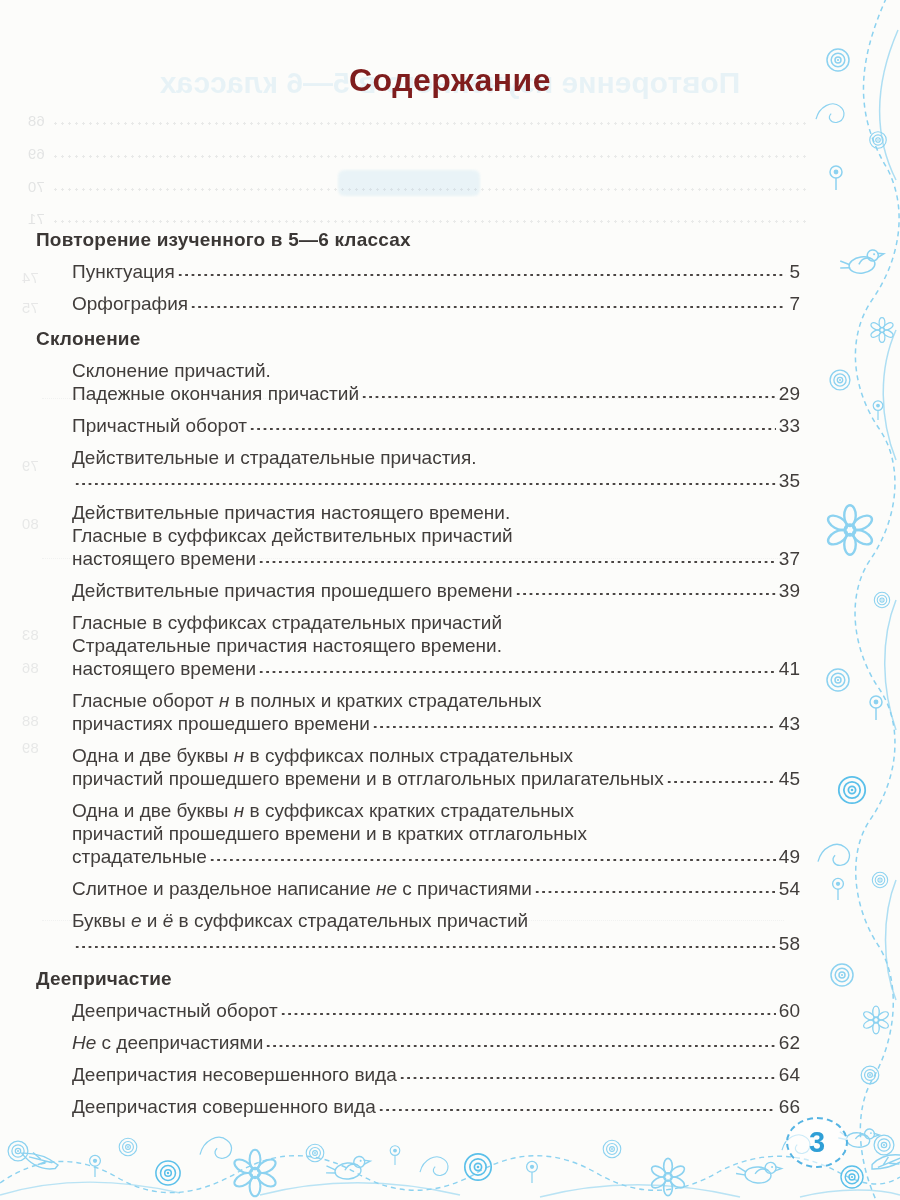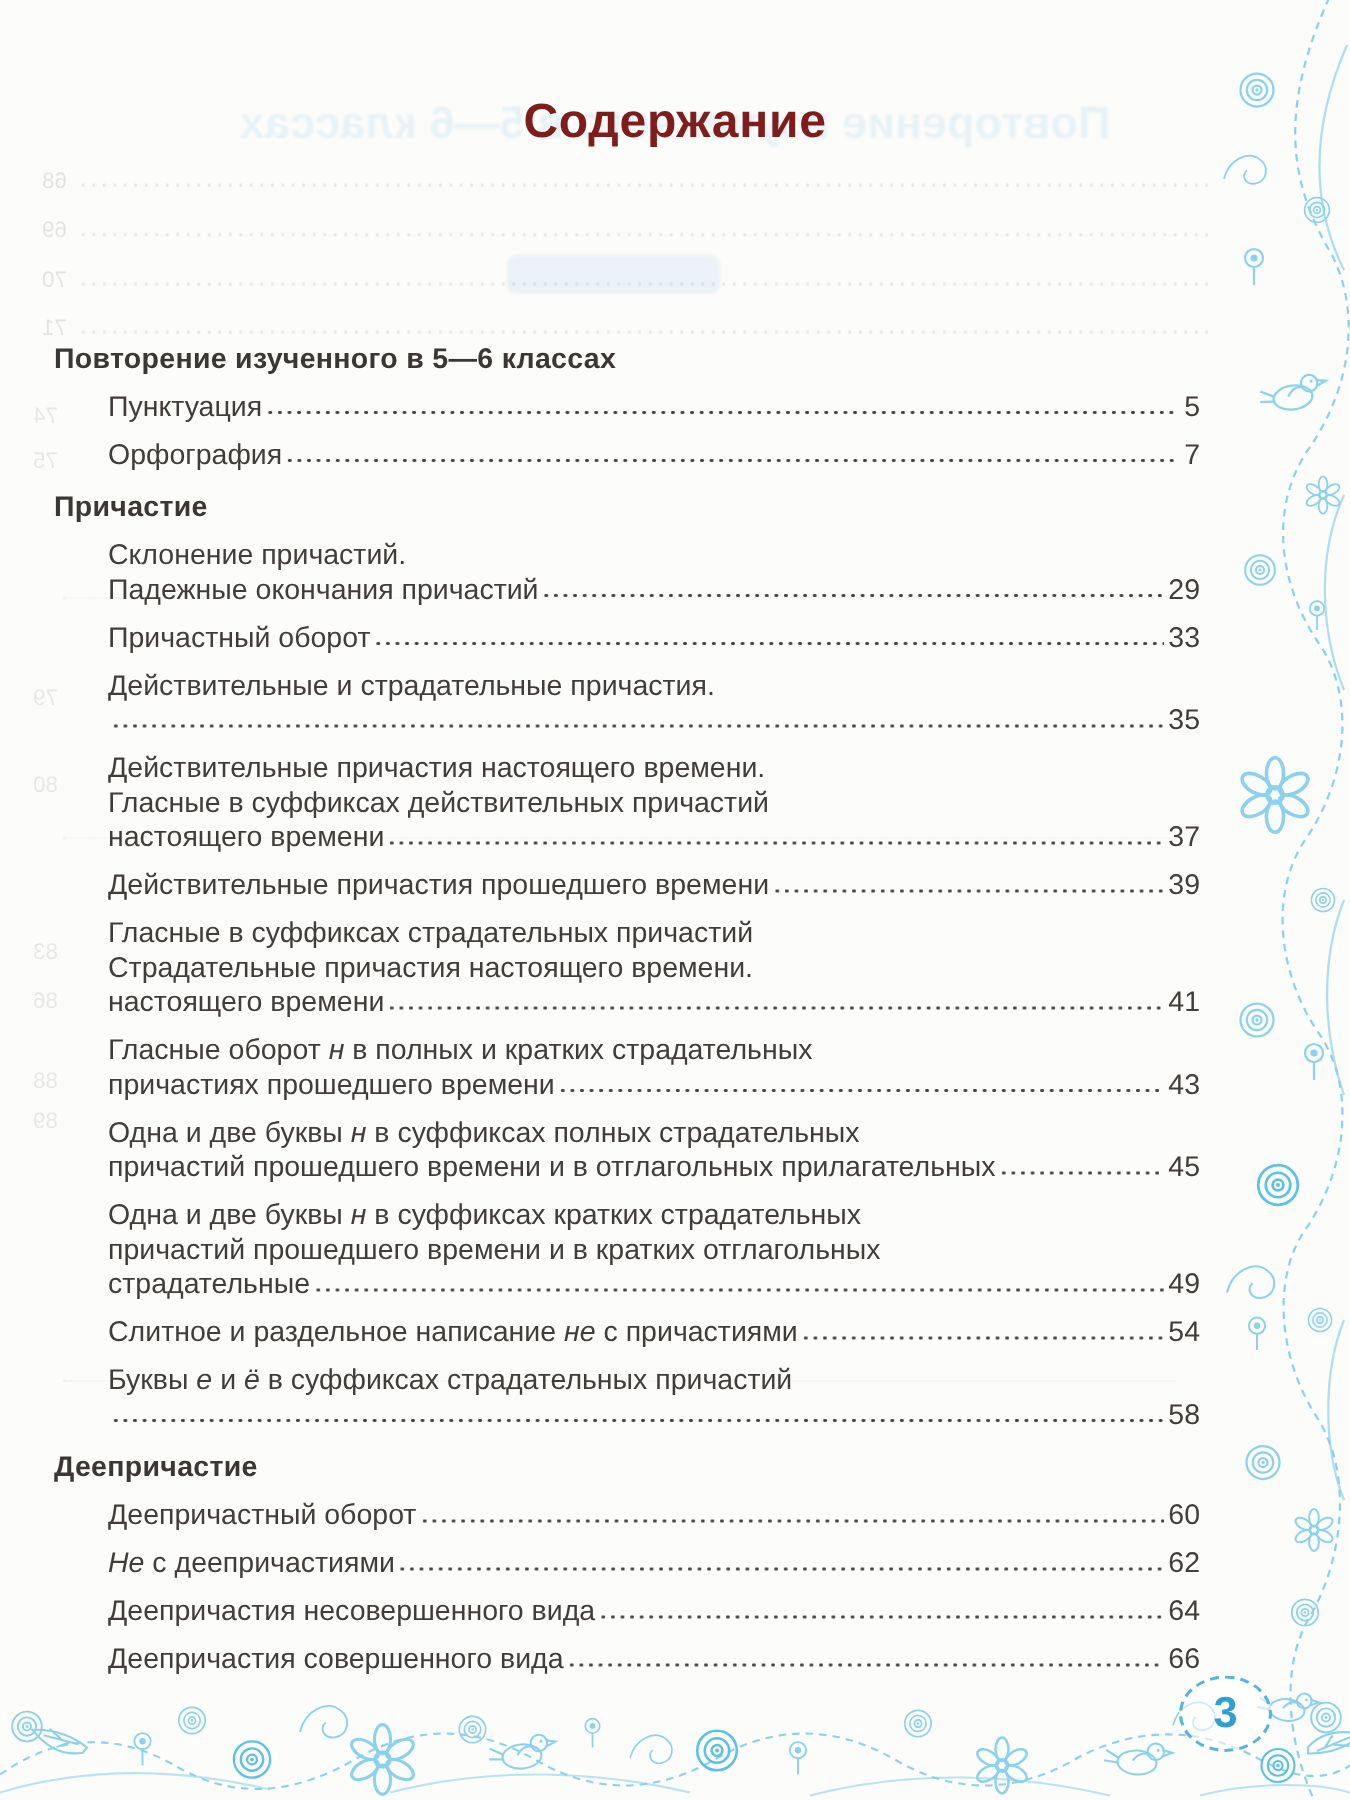--- a/index.html
+++ b/index.html
@@ -127,21 +127,21 @@
         </div>
         <div class="item">
           <div class="line last">
             <span>Орфография</span>
             <span class="dots"></span>
             <span class="pageno">7</span>
           </div>
         </div>
       </div>
       <div class="sec">
-        <div class="sec-header">Причастие</div>
+        <div class="sec-header">Склонение</div>
         <div class="item">
           <div class="line"><span>Склонение причастий.</span></div>
           <div class="line last">
             <span>Падежные окончания причастий</span>
             <span class="dots"></span>
             <span class="pageno">29</span>
           </div>
         </div>
         <div class="item">
           <div class="line last">

